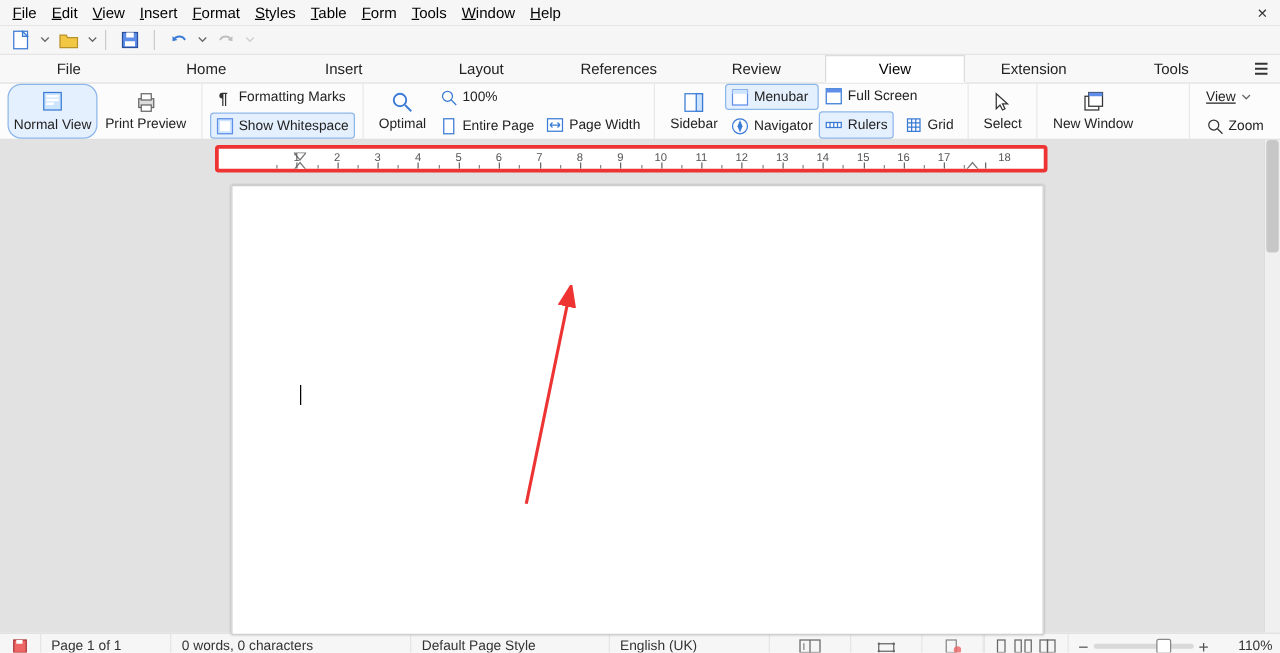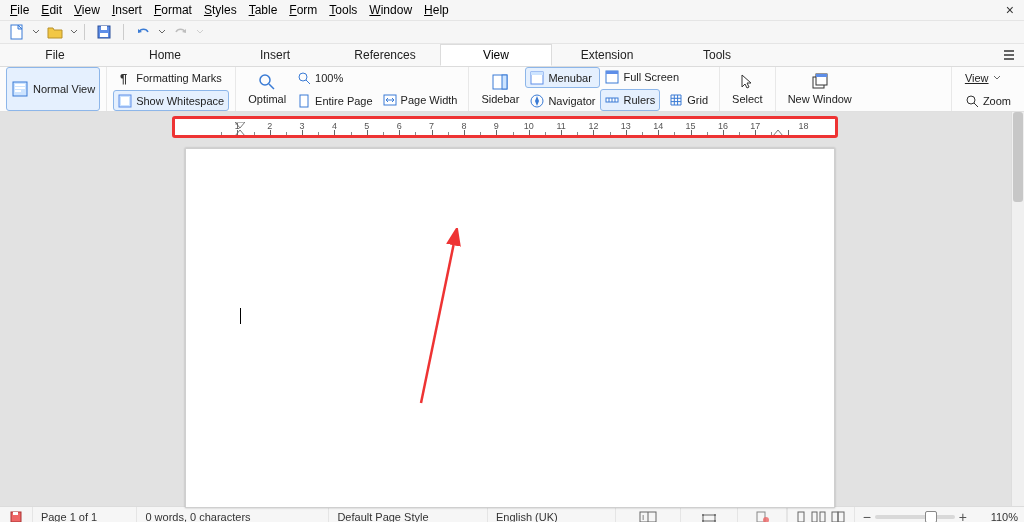--- a/index.html
+++ b/index.html
@@ -112,42 +112,52 @@
     </div>
   <svg width="8" height="16" style="opacity:.5">
       <path d="M1 6 L4 9 L7 6" fill="none" stroke="#aaa"></path>
     </svg>
 </div>
 
 <div class="tabrow">
   <div class="tab">File</div>
   <div class="tab">Home</div>
   <div class="tab">Insert</div>
+  <div class="tab">Layout</div>
   <div class="tab">References</div>
+  <div class="tab">Review</div>
   <div class="tab active">View</div>
   <div class="tab">Extension</div>
   <div class="tab">Tools</div>
   <div class="tab-spacer"></div>
   <div class="tab-ham">
       <svg width="14" height="14">
         <path d="M2 3h10M2 7h10M2 11h10" stroke="#333" stroke-width="1.5"></path>
       </svg>
     </div>
 </div>
 
 <div class="ribbon">
   <div class="grp">
-    <div class="vbtn hbtn toggled" style="flex-direction:row;height:auto;">
+    <div class="vbtn hbtn toggled" style="flex-direction:column;height:auto;border-radius:11px;">
       <svg width="18" height="18">
           <rect x="2" y="2" width="14" height="14" fill="#cde4ff" stroke="#3a7bd5"></rect>
           <rect x="4" y="4" width="10" height="2" fill="#fff"></rect>
           <rect x="4" y="7" width="10" height="2" fill="#fff"></rect>
           <rect x="4" y="10" width="6" height="2" fill="#fff"></rect>
         </svg>
       <span>Normal View</span>
+    </div>
+    <div class="vbtn">
+      <svg width="18" height="18">
+          <rect x="3" y="6" width="12" height="7" fill="#ddd" stroke="#666"></rect>
+          <rect x="5" y="2" width="8" height="5" fill="#fff" stroke="#666"></rect>
+          <rect x="5" y="11" width="8" height="5" fill="#fff" stroke="#666"></rect>
+        </svg>
+      <span>Print Preview</span>
     </div>
   </div>
 
   <div class="grp">
     <div class="col">
       <div class="hbtn">
         <svg width="14" height="14">
             <text x="2" y="12" font-size="13" font-weight="bold" fill="#333">¶</text>
           </svg>
         <span>Formatting Marks</span>

